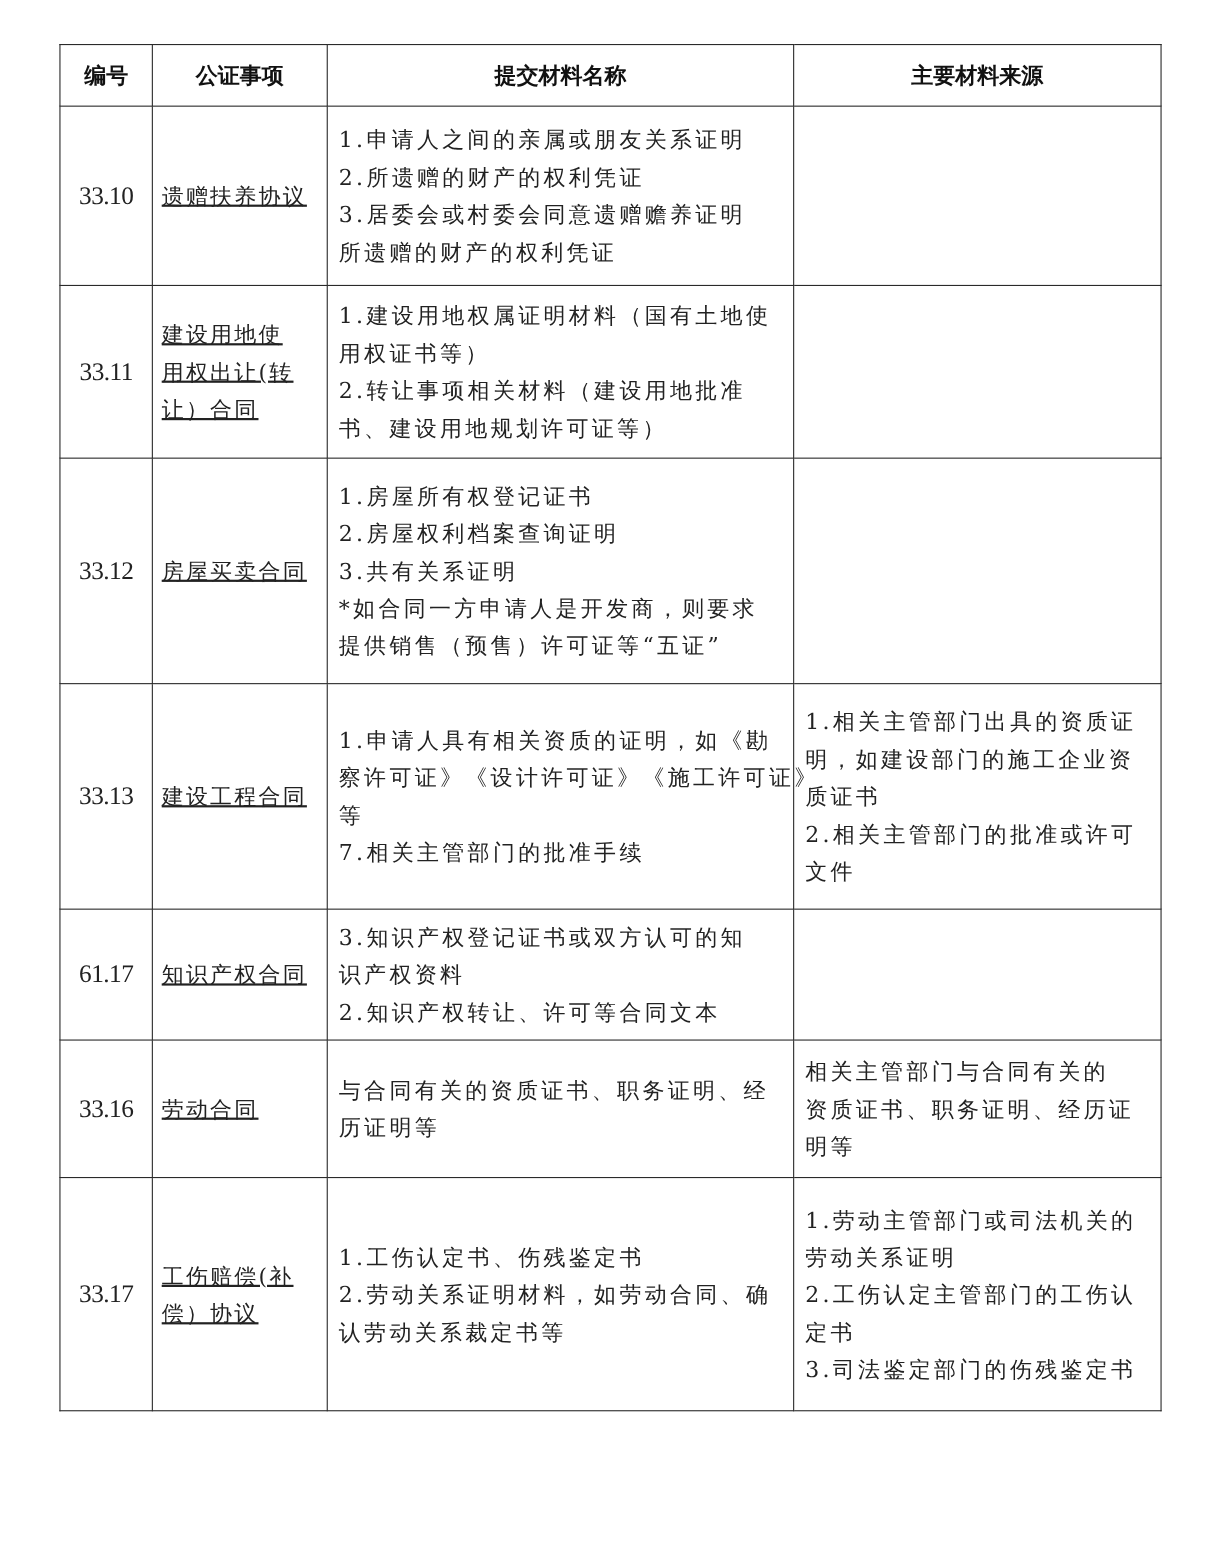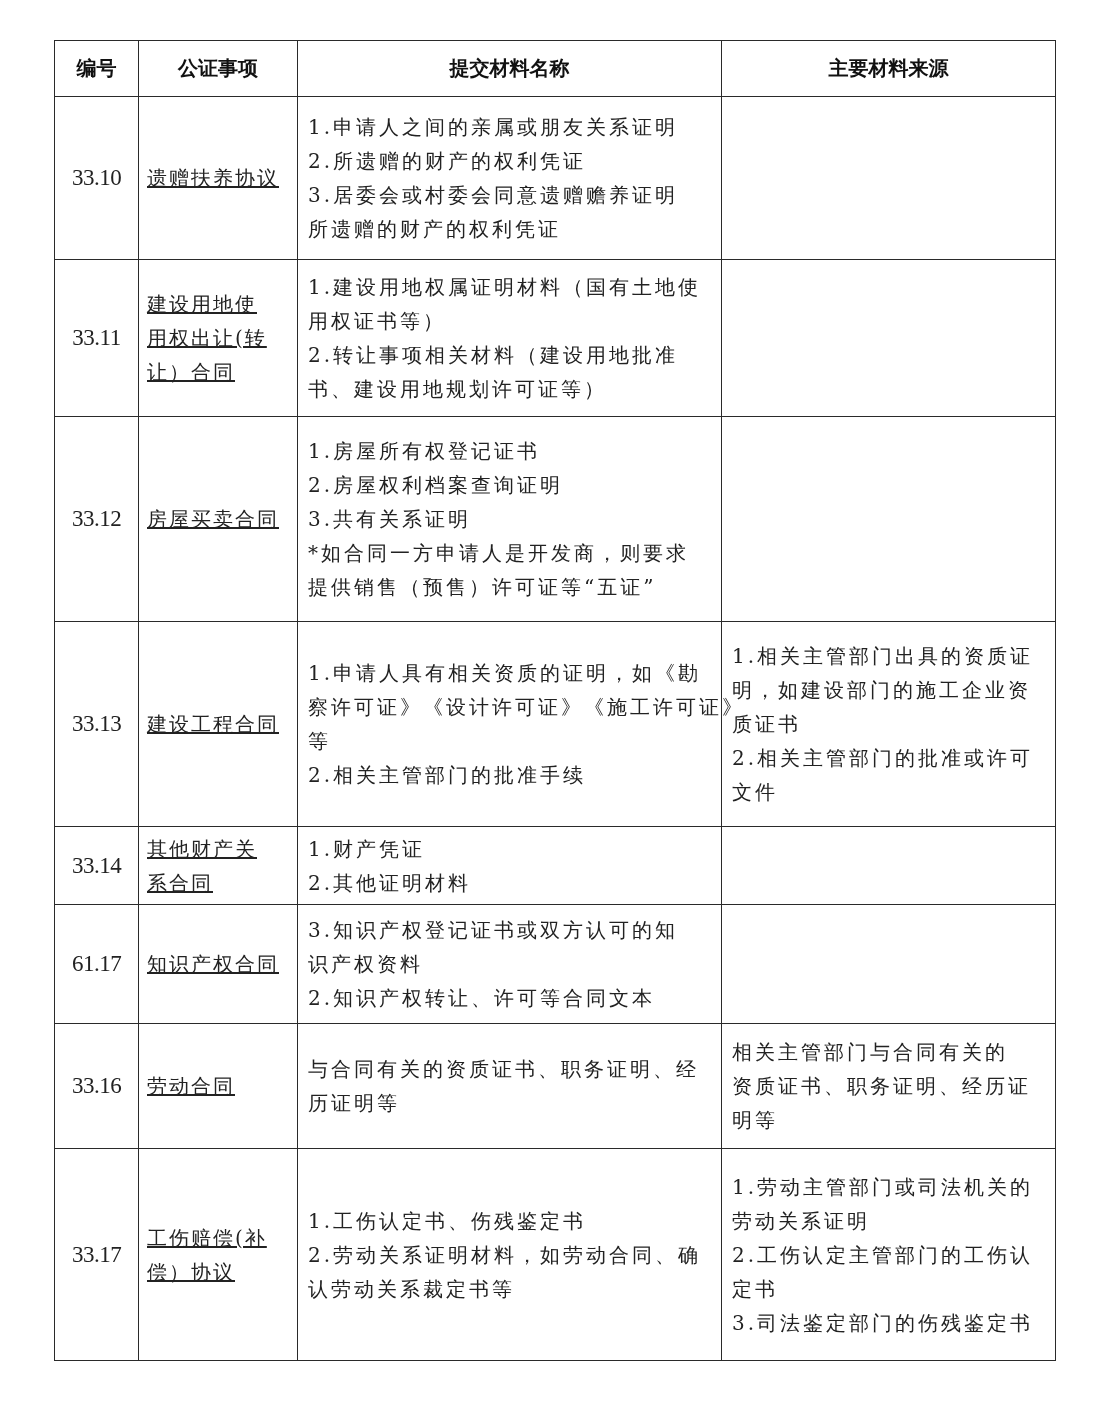--- a/index.html
+++ b/index.html
@@ -77,41 +77,29 @@
       </tr>
       <tr style="height: 205px;">
         <td class="c-id">33.13</td>
         <td class="c-item">
           <span class="line">建设工程合同</span>
         </td>
         <td class="c-mat">
           <span class="line">1.申请人具有相关资质的证明，如《勘</span>
           <span class="line">察许可证》《设计许可证》《施工许可证》</span>
           <span class="line">等</span>
-          <span class="line">2.相关主管部门的批准手续</span>
+          <span class="line">7.相关主管部门的批准手续</span>
         </td>
         <td class="c-src">
           <span class="line">1.相关主管部门出具的资质证</span>
           <span class="line">明，如建设部门的施工企业资</span>
           <span class="line">质证书</span>
           <span class="line">2.相关主管部门的批准或许可</span>
           <span class="line">文件</span>
         </td>
-      </tr>
-      <tr style="height: 78px;">
-        <td class="c-id">33.14</td>
-        <td class="c-item">
-          <span class="line">其他财产关</span>
-          <span class="line">系合同</span>
-        </td>
-        <td class="c-mat">
-          <span class="line">1.财产凭证</span>
-          <span class="line">2.其他证明材料</span>
-        </td>
-        <td class="c-src"></td>
       </tr>
       <tr style="height: 119px;">
         <td class="c-id">61.17</td>
         <td class="c-item">
           <span class="line">知识产权合同</span>
         </td>
         <td class="c-mat">
           <span class="line">3.知识产权登记证书或双方认可的知</span>
           <span class="line">识产权资料</span>
           <span class="line">2.知识产权转让、许可等合同文本</span>

